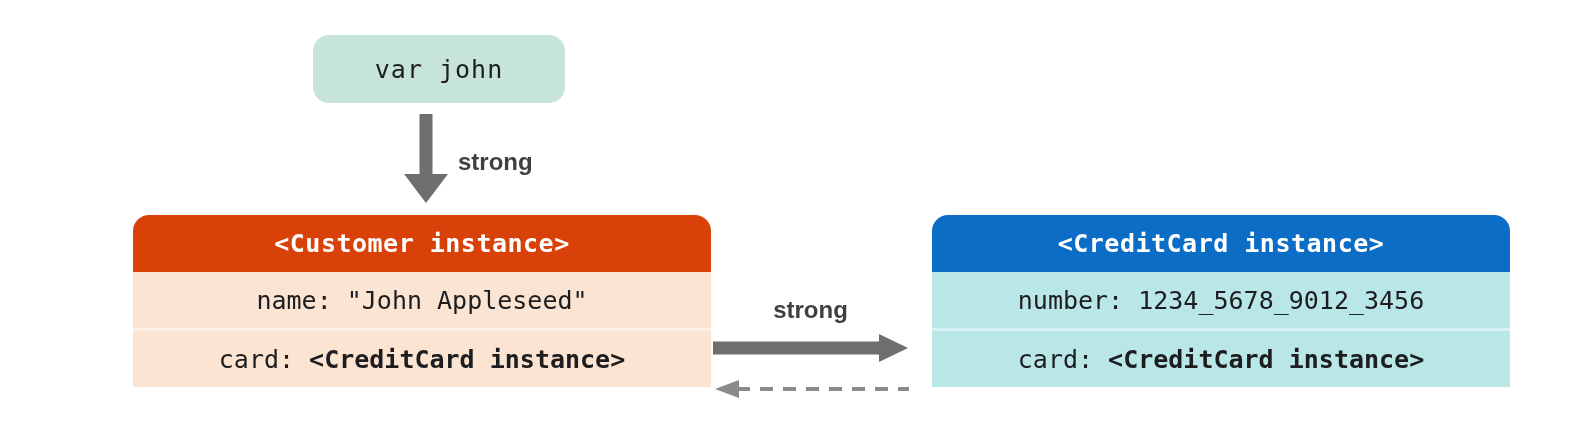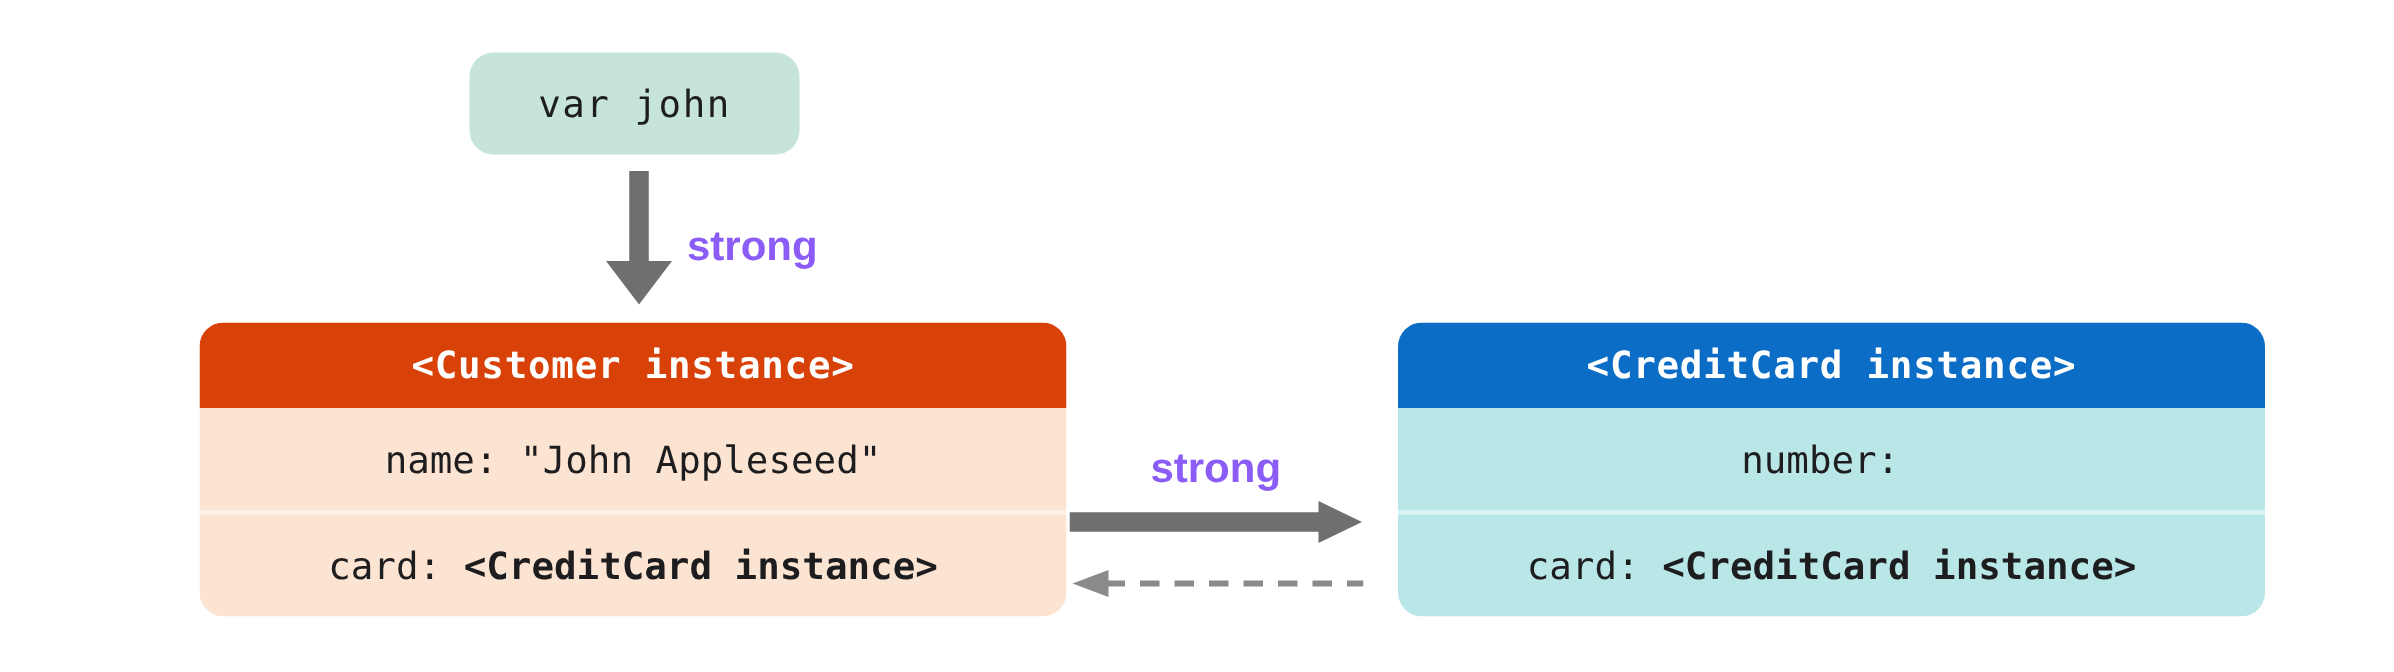--- a/index.html
+++ b/index.html
@@ -9,37 +9,37 @@
     width: 1596px;
     height: 448px;
     background: #ffffff;
     font-family: "DejaVu Sans Mono", monospace;
     color: #1d1d1f;
     overflow: hidden;
   }
   .var-node {
     position: absolute;
     left: 313px; top: 35px;
-    width: 220px; height: 68px;
+    width: 252px; height: 68px;
     background: #c6e4db;
     border-radius: 16px;
     display: flex; align-items: center; justify-content: center;
     font-size: 25px;
     letter-spacing: 1px;
   }
   .arrow-down-wrap {
     position: absolute;
     left: 401px; top: 114px;
   }
   .ref-label {
     position: absolute;
     font-family: "Liberation Sans", sans-serif;
     font-weight: 700;
-    font-size: 28px;
-    color: #8b5cf6;
+    font-size: 24px;
+    color: #404040;
   }
   .lbl-strong-top { left: 458px; top: 148px; }
   .lbl-strong-mid { left: 713px; top: 296px; width: 195px; text-align: center; }
   .lbl-unowned    { left: 713px; top: 404px; width: 195px; text-align: center; }
   .instance-box {
     position: absolute;
     top: 215px;
     width: 578px; height: 196px;
     border-radius: 16px;
     overflow: hidden;
@@ -47,21 +47,21 @@
     text-align: center;
   }
   .instance-box .hdr {
     height: 57px;
     display: flex; align-items: center; justify-content: center;
     color: #ffffff;
     font-weight: 700;
     letter-spacing: 0.5px;
   }
   .instance-box .row {
-    height: 68px;
+    height: 56px;
     display: flex; align-items: center; justify-content: center;
     white-space: pre;
   }
   .instance-box .divider { height: 3px; }
   .bold-val { font-weight: 700; }
   .customer-box { left: 133px; }
   .customer-box .hdr { background: #d84108; }
   .customer-box .row { background: #fce4d2; }
   .customer-box .divider { background: #fdf0e6; }
   .creditcard-box { left: 932px; }
@@ -99,21 +99,21 @@
     <div class="row">
       <span>card: </span><span class="bold-val">&lt;CreditCard instance&gt;</span>
     </div>
   </div>
 
   <div class="instance-box creditcard-box">
     <div class="hdr">
       <span>&lt;CreditCard instance&gt;</span>
     </div>
     <div class="row">
-      <span>number: </span>
+      <span>number: </span><span>1234_5678_9012_3456</span>
     </div>
     <div class="divider"></div>
     <div class="row">
       <span>card: </span><span class="bold-val">&lt;CreditCard instance&gt;</span>
     </div>
   </div>
 
   <div class="ref-label lbl-strong-mid">strong</div>
 
   <div class="arrow-right-wrap">

